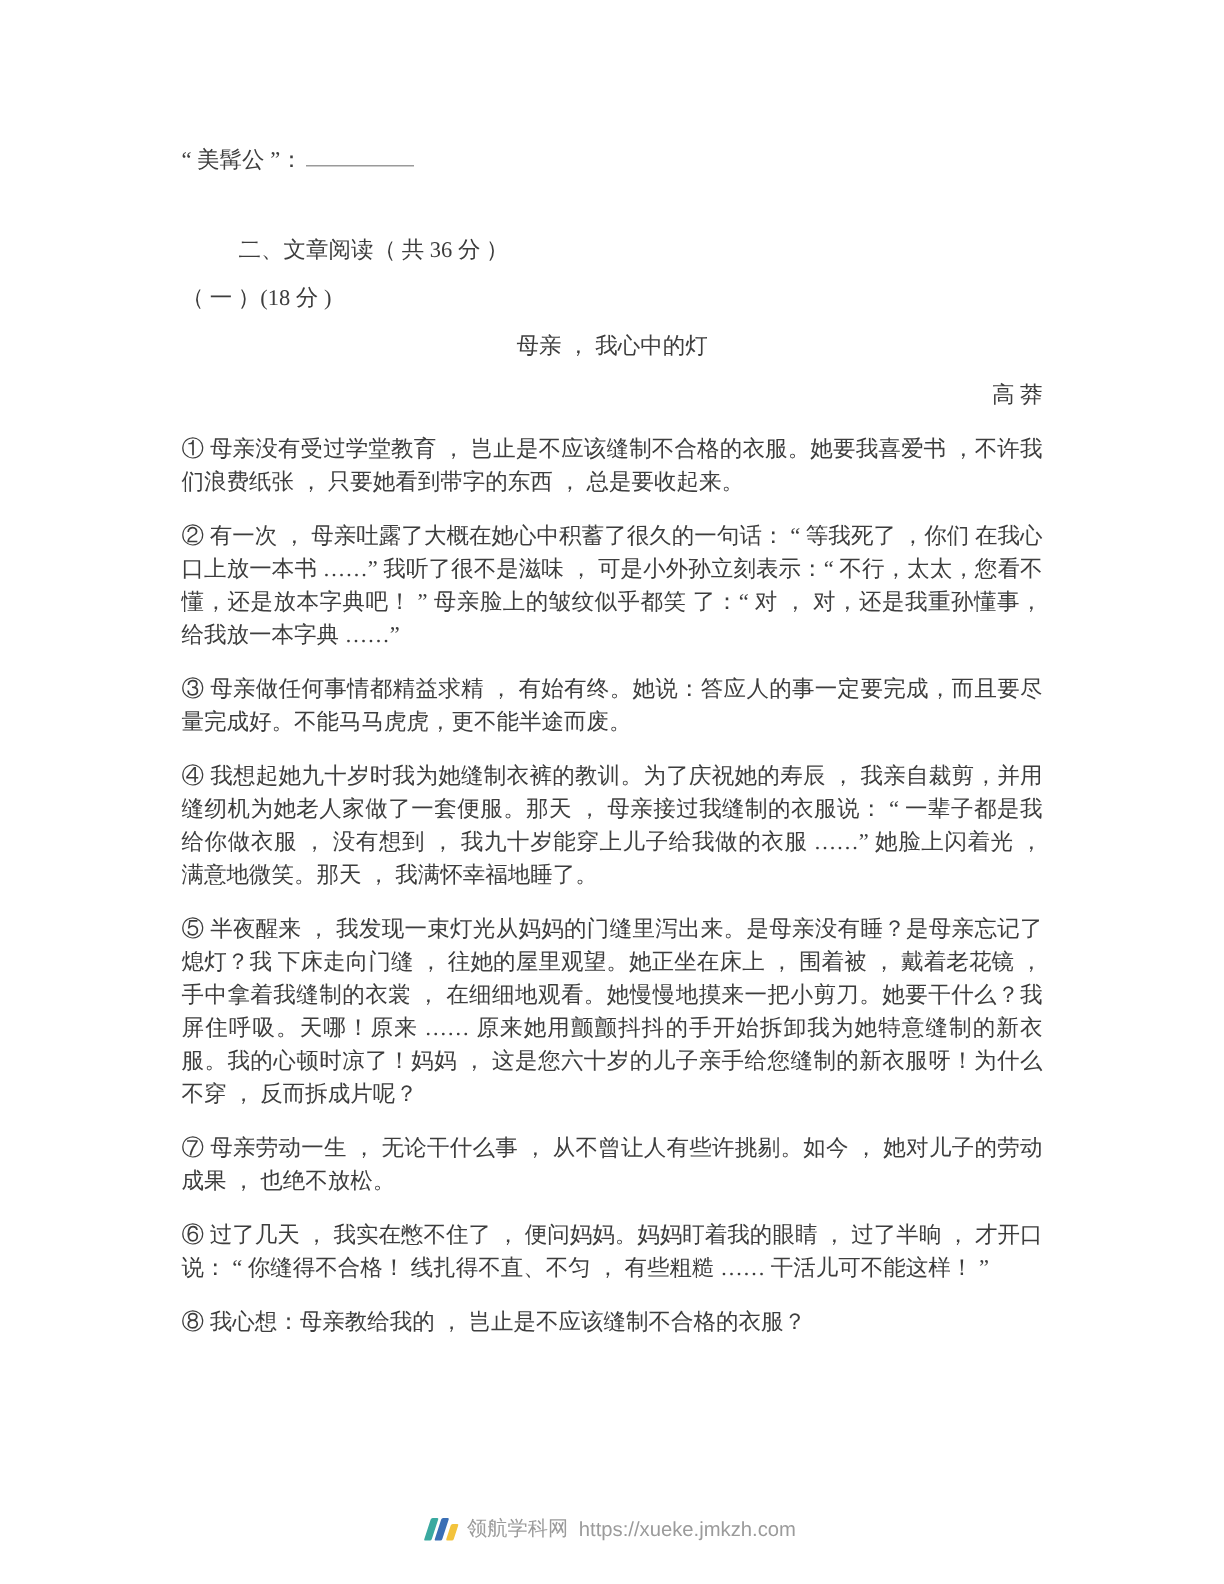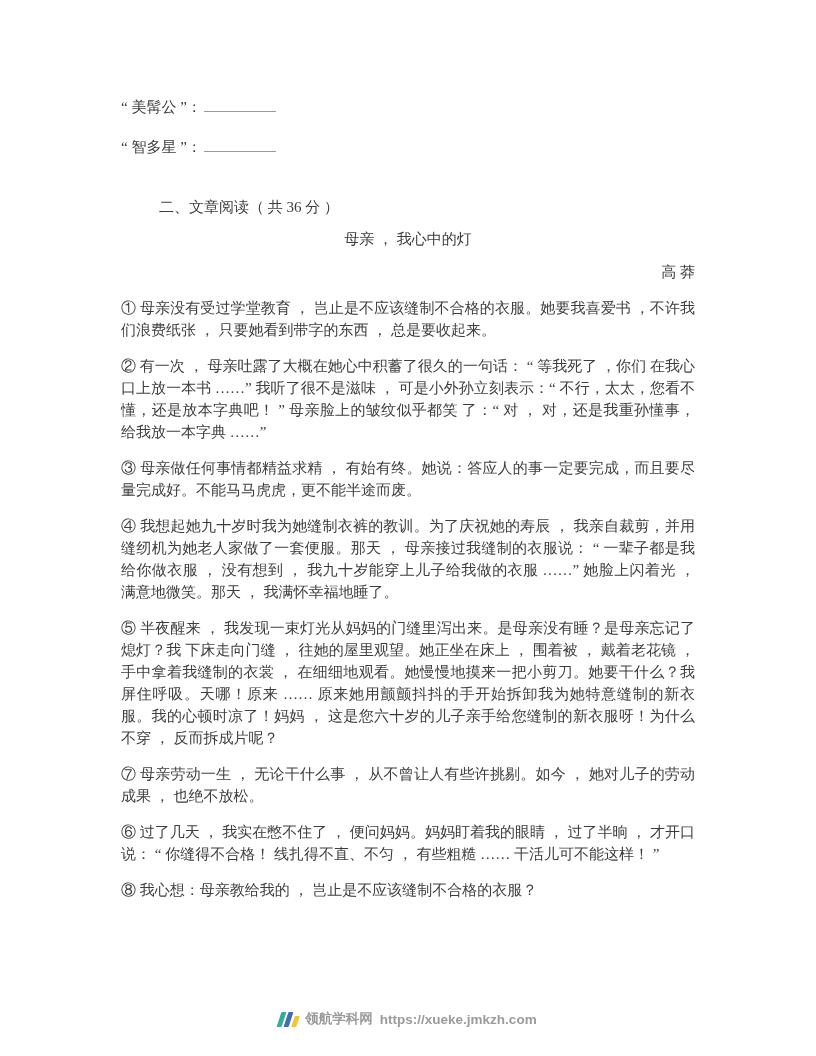--- a/index.html
+++ b/index.html
@@ -35,21 +35,20 @@
   .para { margin-top:14px; text-align:justify; }
   .para:first-of-type { margin-top:12px; }
   .footer {
     position:absolute;
     left:0; right:0; bottom:28px;
     display:flex; align-items:center; justify-content:center;
     gap:7px;
     color:#9b9b9b;
     font-size:13.5px;
     font-family:"Liberation Sans","DejaVu Sans",sans-serif;
-    font-weight:bold;
   }
   .logo { display:inline-flex; gap:2px; align-items:center; }
   .logo i {
     display:inline-block;
     width:5px; height:15px;
     transform:skewX(-18deg);
     border-radius:1px;
   }
   .logo i.s1 { background:#3aa9a0; }
   .logo i.s2 { background:#3a6fb5; }
@@ -58,25 +57,23 @@
 </head>
 <body>
 
 <div class="page">
   <div class="content">
 
     <div class="fill-line">
       <span>“ 美髯公 ”：</span><span class="blank"></span>
     </div>
 
-    <div class="fill-line">
-      <span>“ 智多星 ”：</span><span class="blank"></span>
-    </div>
 
     <div class="section-heading">二、文章阅读（ 共 36 分 ）</div>
+    <div class="sub-heading">（ 一 ）(18 分 )</div>
 
     <div class="article-title">母亲 ，  我心中的灯</div>
     <div class="article-author">高  莽</div>
 
     <div class="para">①  母亲没有受过学堂教育 ，   岂止是不应该缝制不合格的衣服。她要我喜爱书 ，不许我们浪费纸张 ，   只要她看到带字的东西 ，   总是要收起来。</div>
     <div class="para">②   有一次 ，   母亲吐露了大概在她心中积蓄了很久的一句话： “ 等我死了 ，你们  在我心口上放一本书 ……”   我听了很不是滋味 ，  可是小外孙立刻表示：“ 不行，太太，您看不懂，还是放本字典吧！ ”   母亲脸上的皱纹似乎都笑 了：“ 对 ， 对，还是我重孙懂事，给我放一本字典 ……”</div>
     <div class="para">③  母亲做任何事情都精益求精 ， 有始有终。她说：答应人的事一定要完成，而且要尽量完成好。不能马马虎虎，更不能半途而废。</div>
     <div class="para">④  我想起她九十岁时我为她缝制衣裤的教训。为了庆祝她的寿辰 ， 我亲自裁剪，并用缝纫机为她老人家做了一套便服。那天 ， 母亲接过我缝制的衣服说： “ 一辈子都是我给你做衣服 ， 没有想到 ， 我九十岁能穿上儿子给我做的衣服 ……”  她脸上闪着光 ，  满意地微笑。那天 ， 我满怀幸福地睡了。</div>
     <div class="para">⑤  半夜醒来 ，  我发现一束灯光从妈妈的门缝里泻出来。是母亲没有睡？是母亲忘记了熄灯？我  下床走向门缝 ，  往她的屋里观望。她正坐在床上 ， 围着被 ， 戴着老花镜 ， 手中拿着我缝制的衣裳 ， 在细细地观看。她慢慢地摸来一把小剪刀。她要干什么？我屏住呼吸。天哪！原来 …… 原来她用颤颤抖抖的手开始拆卸我为她特意缝制的新衣服。我的心顿时凉了！妈妈 ， 这是您六十岁的儿子亲手给您缝制的新衣服呀！为什么不穿 ， 反而拆成片呢？</div>
     <div class="para">⑦  母亲劳动一生 ，   无论干什么事 ，   从不曾让人有些许挑剔。如今 ，   她对儿子的劳动成果 ，   也绝不放松。</div>

